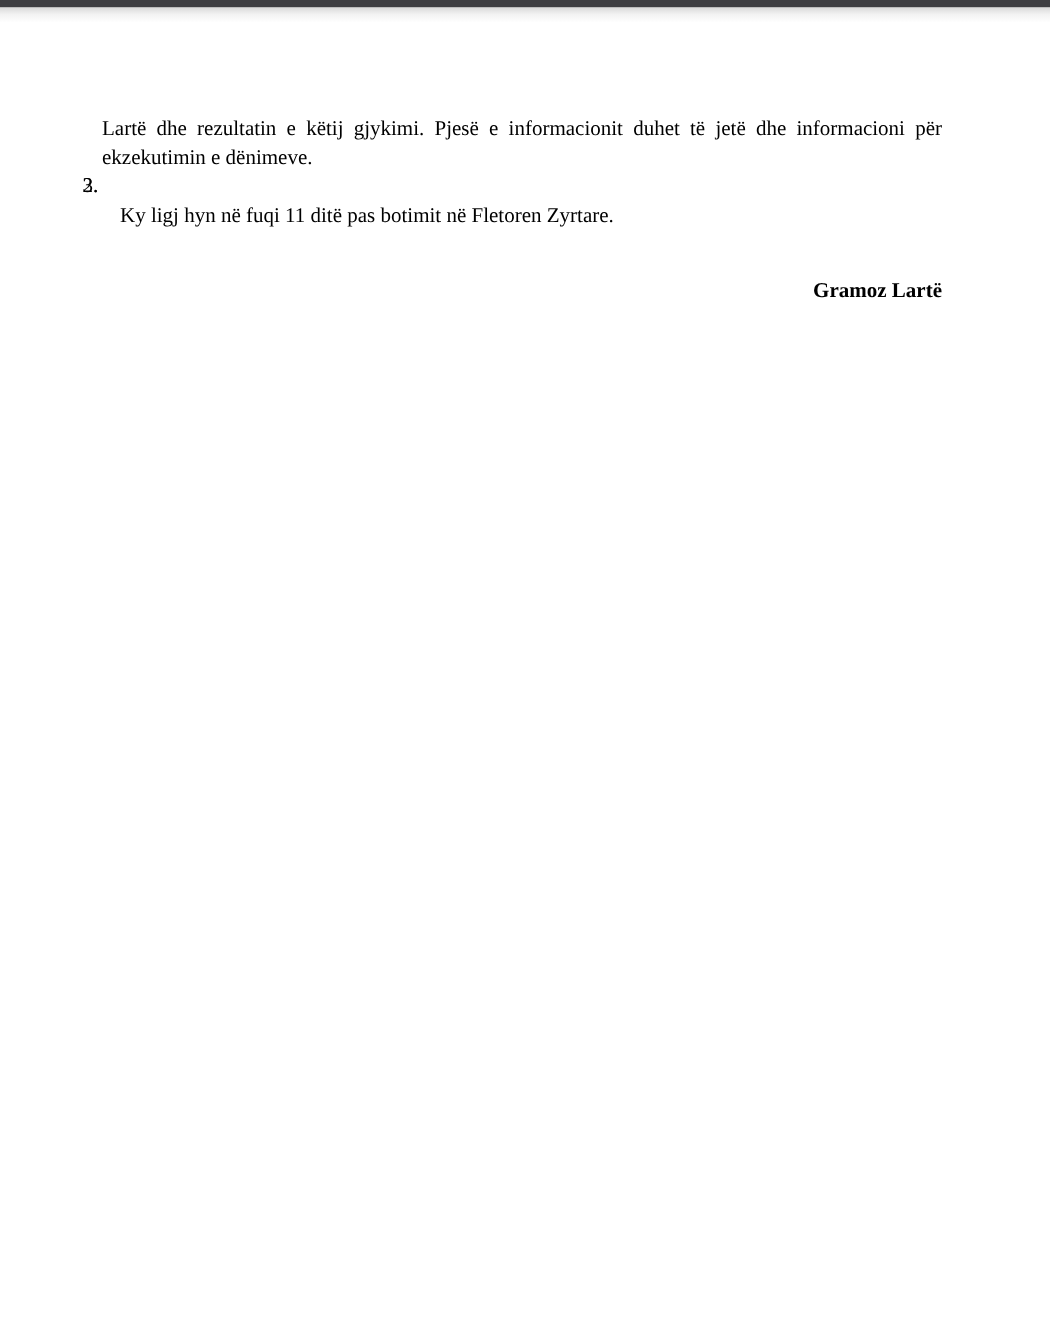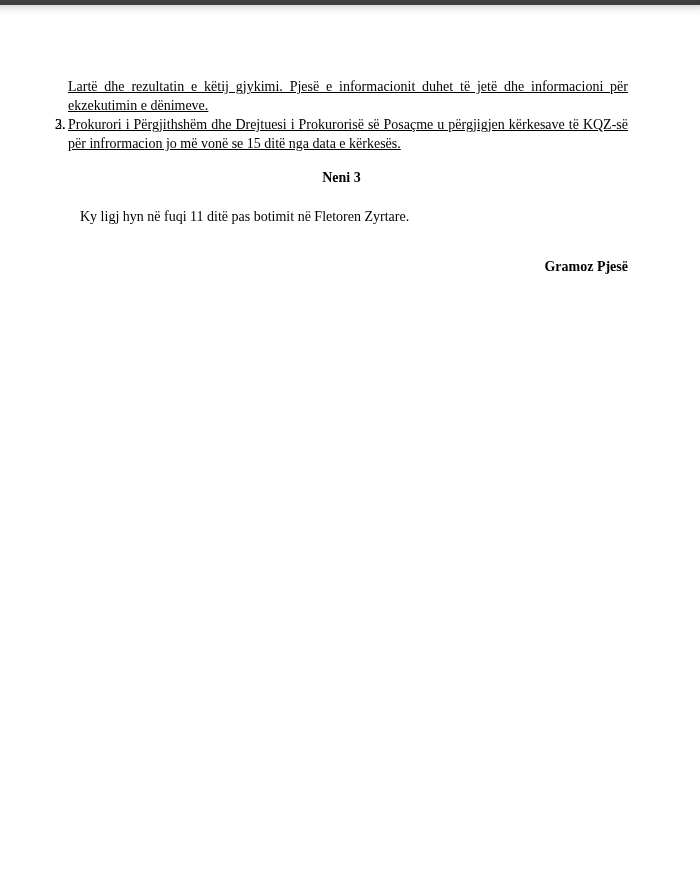--- a/index.html
+++ b/index.html
@@ -23,21 +23,20 @@
   }
   .page {
     padding: 62px 72px 0 55px;
     font-size: 14px;
     line-height: 19px;
   }
   .list-item {
     position: relative;
     padding-left: 13px;
     text-align: justify;
-    text-decoration: underline;
   }
   .list-item .num {
     position: absolute;
     left: 0;
     top: 0;
     width: 13px;
     text-align: left;
   }
   .article-heading {
     margin-top: 15px;
@@ -71,25 +70,23 @@
   <div class="list">
     <div class="list-item">
       <span class="num"></span>
       <span class="txt">Lartë dhe rezultatin e këtij gjykimi. Pjesë e informacionit duhet të jetë dhe informacioni për ekzekutimin e dënimeve.</span>
     </div>
     <div class="list-item">
       <span class="num">2.</span>
     </div>
     <div class="list-item">
       <span class="num">3.</span>
-      <span class="txt">Prokurori i Përgjithshëm dhe Drejtuesi i Prokurorisë së Posaçme u përgjigjen kërkesave të KQZ-së për infrormacion jo më vonë se 15 ditë nga data e kërkesës.</span>
     </div>
   </div>
 
-  <div class="article-heading">Neni 3</div>
 
   <p class="body-paragraph">Ky ligj hyn në fuqi 11 ditë pas botimit në Fletoren Zyrtare.</p>
 
   <div class="signature-block">
-    <div class="signature-name">Gramoz Pjesë</div>
+    <div class="signature-name">Gramoz Lartë</div>
   </div>
 
 </div>
 
 </body></html>

